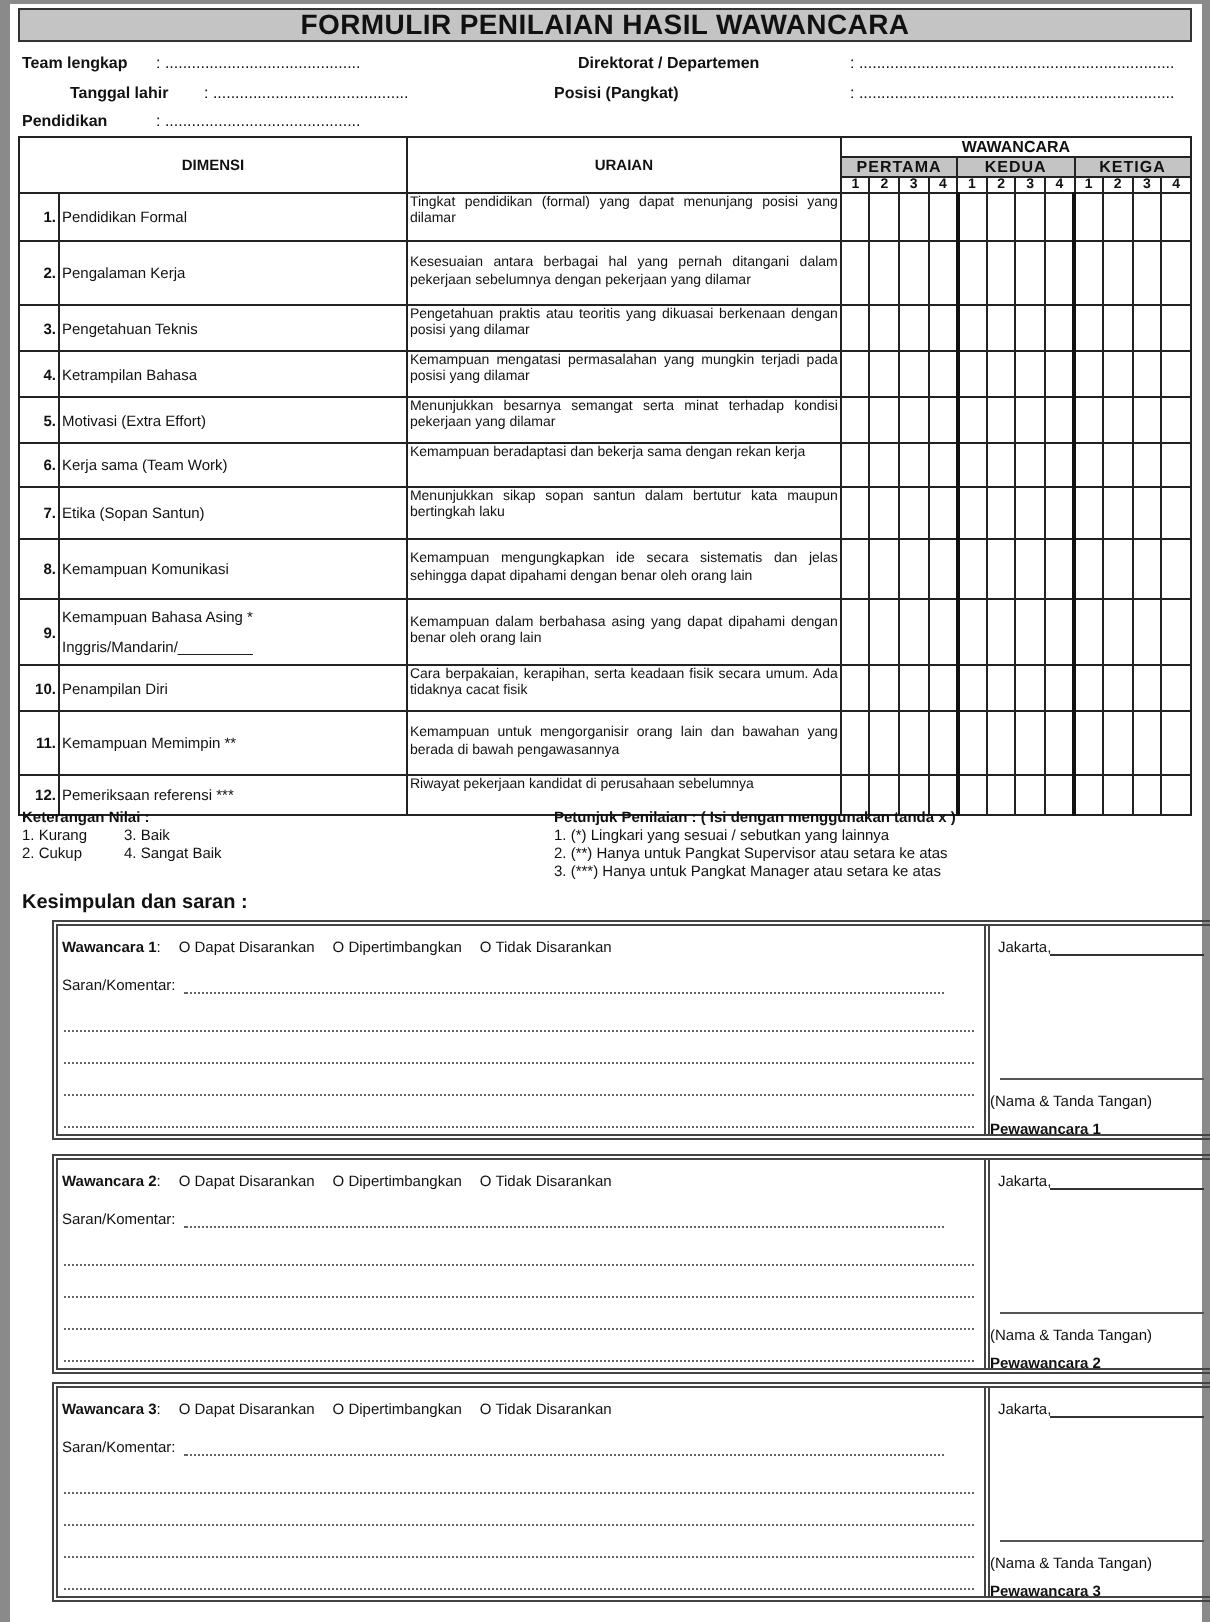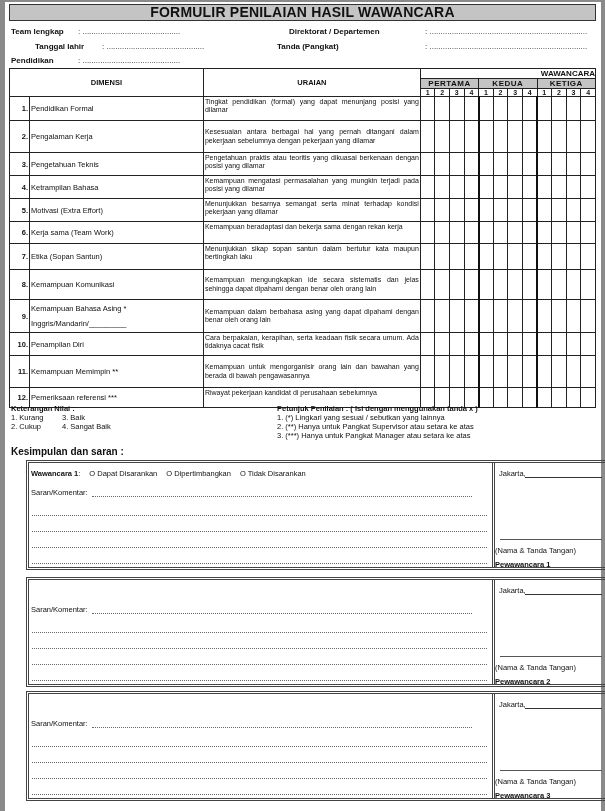--- a/index.html
+++ b/index.html
@@ -8,21 +8,21 @@
   .page-frame { position: absolute; left: 0; top: 0; width: 605px; height: 811px; border-left: 5px solid #8a8a8a; border-right: 4px solid #8a8a8a; border-top: 2px solid #8a8a8a; }
   .title-bar { position: absolute; left: 9px; top: 4px; width: 587px; height: 17px; background: #c4c4c4; border: 1.5px solid #333; text-align: center; font-weight: bold; font-size: 14px; line-height: 14px; letter-spacing: 0.2px; }
   .field { position: absolute; font-size: 8px; font-weight: bold; }
   .field .colon { position: absolute; font-weight: normal; white-space: nowrap; letter-spacing: 0px; }
   table.eval { position: absolute; left: 9px; top: 68px; width: 587px; border-collapse: collapse; font-size: 7.5px; }
   table.eval td, table.eval th { border: 1px solid #222; padding: 0; }
   table.eval th { font-weight: bold; }
   .dim-num { width: 20px; text-align: right; font-weight: bold; font-size: 7.5px; padding-right: 1px !important; }
   .dim-name { width: 174px; padding-left: 1px !important; font-size: 7.5px; }
   .uraian { width: 217px; font-size: 7px; line-height: 8.2px; text-align: justify; padding: 1px 1px 1px 1px !important; vertical-align: top; }
-  .wh-top { text-align: right; font-size: 8px; background: #fff; height: 9px; }
+  .wh-top { text-align: center; font-size: 8px; background: #fff; height: 9px; }
   .wh-sub { text-align: center; font-size: 8px; background: #c4c4c4; height: 9px; letter-spacing: 0.5px; }
   .wh-num { text-align: center; font-size: 7px; font-weight: bold; height: 8px; width: 14.6px; }
   td.gap-left { border-left: 2px solid #111 !important; }
   .score { width: 14.6px; }
   .notes-left { position: absolute; left: 11px; top: 404px; font-size: 7.5px; line-height: 9px; }
   .notes-left .h { font-weight: bold; }
   .notes-right { position: absolute; left: 277px; top: 404px; font-size: 7.5px; line-height: 9px; }
   .notes-right .h { font-weight: bold; }
   .kes-title { position: absolute; left: 11px; top: 446px; font-size: 10px; font-weight: bold; }
   .int-box { position: absolute; left: 26px; width: 587px; height: 110px; border: 3px double #444; }
@@ -58,21 +58,21 @@
 </div>
 <div class="field" style="left:11px;top:56px;">
   <span>Pendidikan</span>
   <span class="colon" style="left:67px;top:0;">: ............................................</span>
 </div>
 <div class="field" style="left:277px;top:27px;padding-left:12px;">
   <span>Direktorat / Departemen</span>
   <span class="colon" style="left:148px;top:0;">: .......................................................................</span>
 </div>
 <div class="field" style="left:277px;top:42px;">
-  <span>Tanda (Pangkat)</span>
+  <span>Posisi (Pangkat)</span>
   <span class="colon" style="left:148px;top:0;">: .......................................................................</span>
 </div>
 
 <table class="eval">
   <thead>
     <tr>
       <th colspan="2" rowspan="3">DIMENSI</th>
       <th rowspan="3">URAIAN</th>
       <th colspan="12" class="wh-top">WAWANCARA</th>
     </tr>
@@ -335,37 +335,39 @@
       <div class="int-right">
         <div class="jak">Jakarta,</div>
         <div class="jak-line"></div>
         <div class="sig-line"></div>
         <div class="sig-cap">(Nama &amp; Tanda Tangan)</div>
         <div class="sig-role">Pewawancara 1</div>
       </div>
     </div>
     <div class="int-box" style="top: 577px;">
       <div class="int-left">
+        <div class="int-head"><b>Wawancara 2</b><span>:</span><span class="opt">O Dapat Disarankan</span><span class="opt">O Dipertimbangkan</span><span class="opt">O Tidak Disarankan</span></div>
         <div class="saran">Saran/Komentar:</div>
         <div class="saran-dots"></div>
         <div class="dots" style="top:52px"></div>
         <div class="dots" style="top:68px"></div>
         <div class="dots" style="top:84px"></div>
         <div class="dots" style="top:100px"></div>
       </div>
       <div class="int-right">
         <div class="jak">Jakarta,</div>
         <div class="jak-line"></div>
         <div class="sig-line"></div>
         <div class="sig-cap">(Nama &amp; Tanda Tangan)</div>
         <div class="sig-role">Pewawancara 2</div>
       </div>
     </div>
     <div class="int-box" style="top: 691px;">
       <div class="int-left">
+        <div class="int-head"><b>Wawancara 3</b><span>:</span><span class="opt">O Dapat Disarankan</span><span class="opt">O Dipertimbangkan</span><span class="opt">O Tidak Disarankan</span></div>
         <div class="saran">Saran/Komentar:</div>
         <div class="saran-dots"></div>
         <div class="dots" style="top:52px"></div>
         <div class="dots" style="top:68px"></div>
         <div class="dots" style="top:84px"></div>
         <div class="dots" style="top:100px"></div>
       </div>
       <div class="int-right">
         <div class="jak">Jakarta,</div>
         <div class="jak-line"></div>

